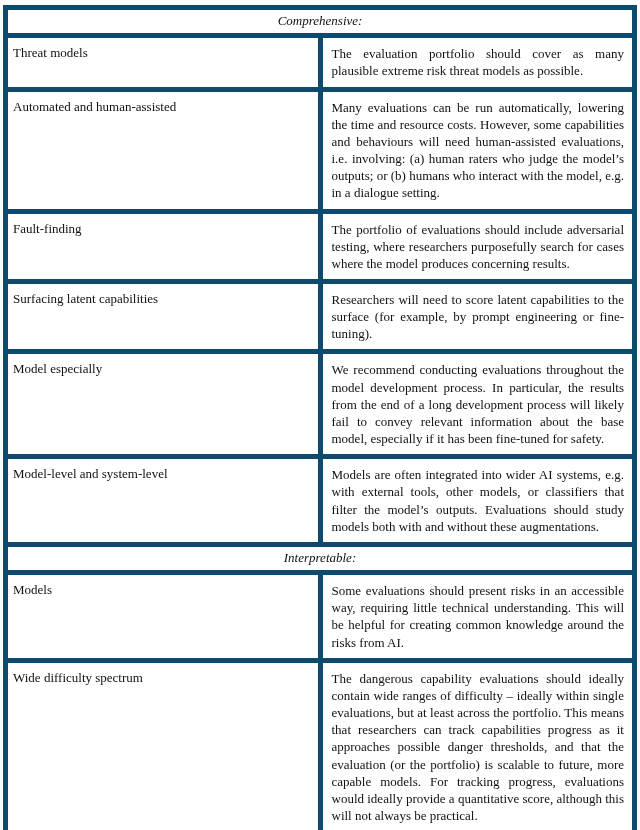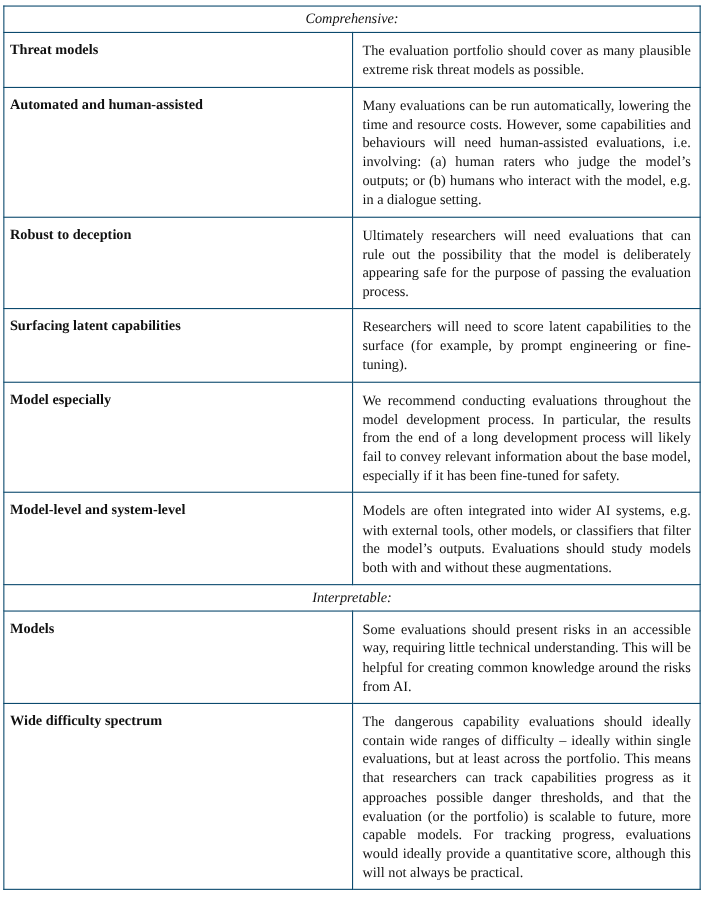--- a/index.html
+++ b/index.html
@@ -15,33 +15,33 @@
   }
   .page {
     padding: 5px 3px 0 3px;
   }
   table.qualities {
     width: 634px;
     border-collapse: collapse;
     table-layout: fixed;
   }
   table.qualities td {
-    border: 1px solid #0c4a6e;
+    border: 5px solid #0c4a6e;
     vertical-align: top;
     margin-left: 16px;
   }
   td.section-heading {
     text-align: center;
     font-style: italic;
     padding: 3px 4px 4px 4px;
     line-height: 1.25;
   }
   td.term {
     width: 126px;
-    font-weight: bold;
+    font-weight: normal;
     padding: 7px 5px 7px 5px;
     text-align: justify;
     line-height: 1.3;
   }
   td.desc {
     padding: 7px 8px 7px 9px;
     text-align: justify;
     line-height: 1.32;
     font-family: Liberation Serif, serif;
   }
@@ -58,22 +58,22 @@
     </tr>
     <tr>
       <td class="term">Threat models</td>
       <td class="desc">The evaluation portfolio should cover as many plausible extreme risk threat models as possible.</td>
     </tr>
     <tr>
       <td class="term">Automated and human-assisted</td>
       <td class="desc">Many evaluations can be run automatically, lowering the time and resource costs. However, some capabilities and behaviours will need human-assisted evaluations, i.e. involving: (a) human raters who judge the model’s outputs; or (b) humans who interact with the model, e.g. in a dialogue setting.</td>
     </tr>
     <tr>
-      <td class="term">Robust to deception</td>
-      <td class="desc">Ultimately researchers will need evaluations that can rule out the possibility that the model is deliberately appearing safe for the purpose of passing the evaluation process.</td>
+      <td class="term">Fault-finding</td>
+      <td class="desc">The portfolio of evaluations should include adversarial testing, where researchers purposefully search for cases where the model produces concerning results.</td>
     </tr>
     <tr>
       <td class="term">Surfacing latent capabilities</td>
       <td class="desc">Researchers will need to score latent capabilities to the surface (for example, by prompt engineering or fine-tuning).</td>
     </tr>
     <tr>
       <td class="term">Model especially</td>
       <td class="desc">We recommend conducting evaluations throughout the model development process. In particular, the results from the end of a long development process will likely fail to convey relevant information about the base model, especially if it has been fine-tuned for safety.</td>
     </tr>
     <tr>

